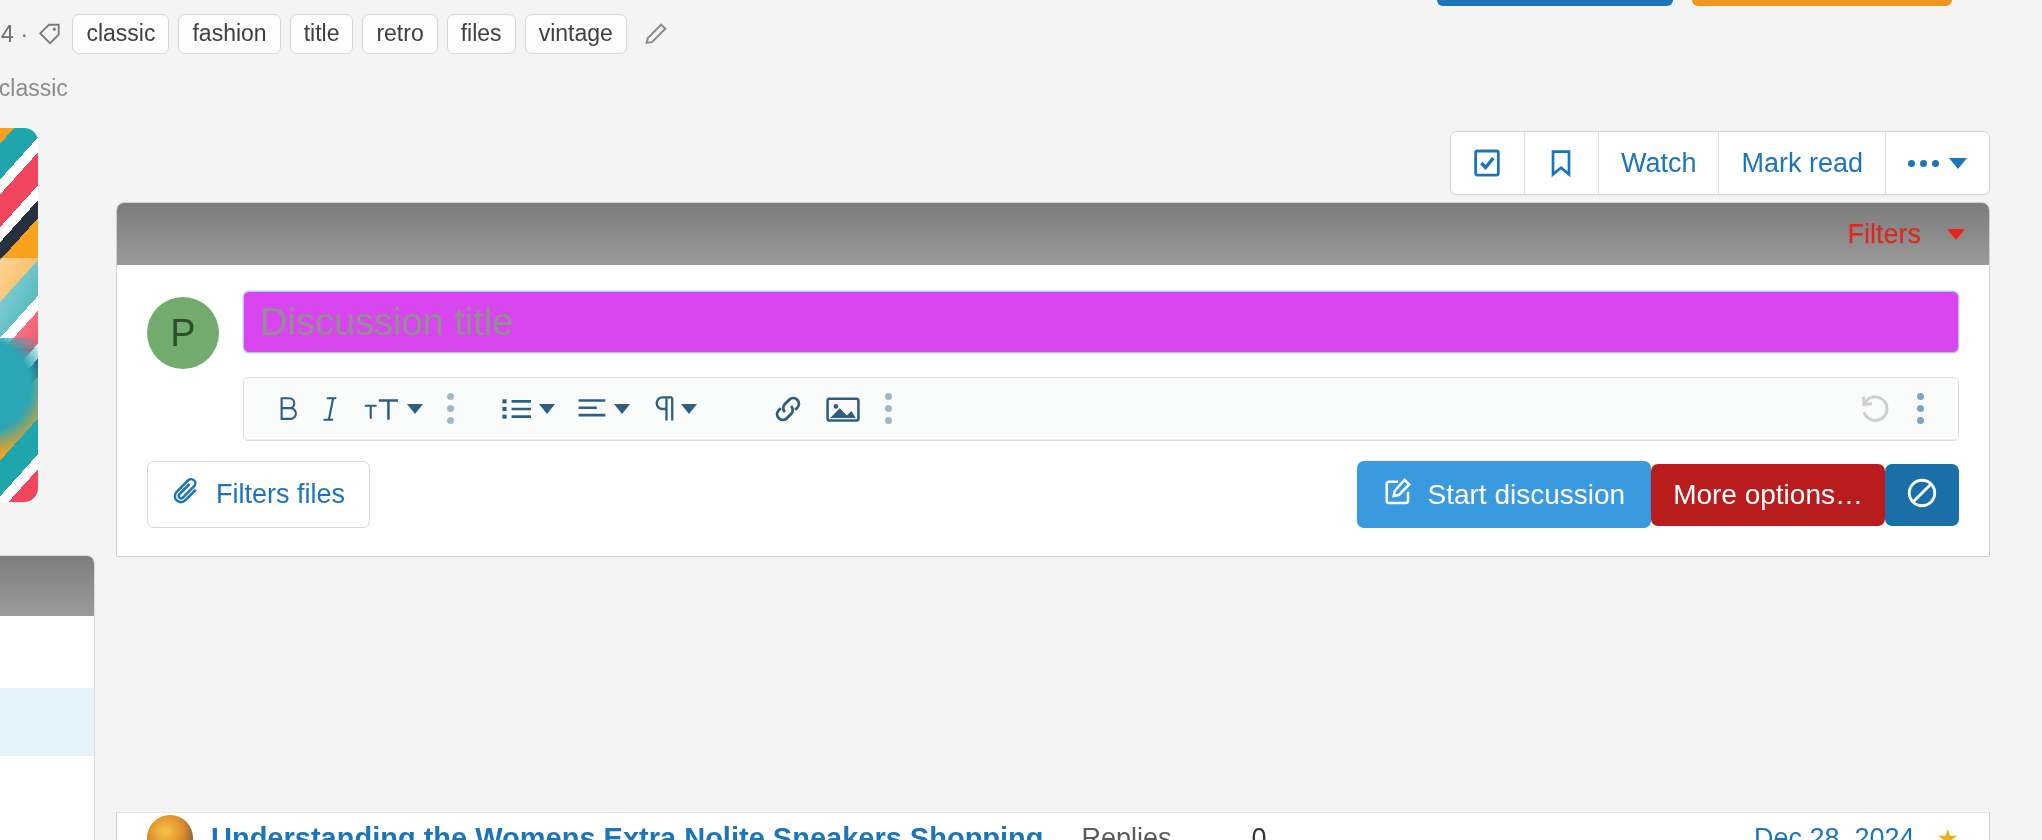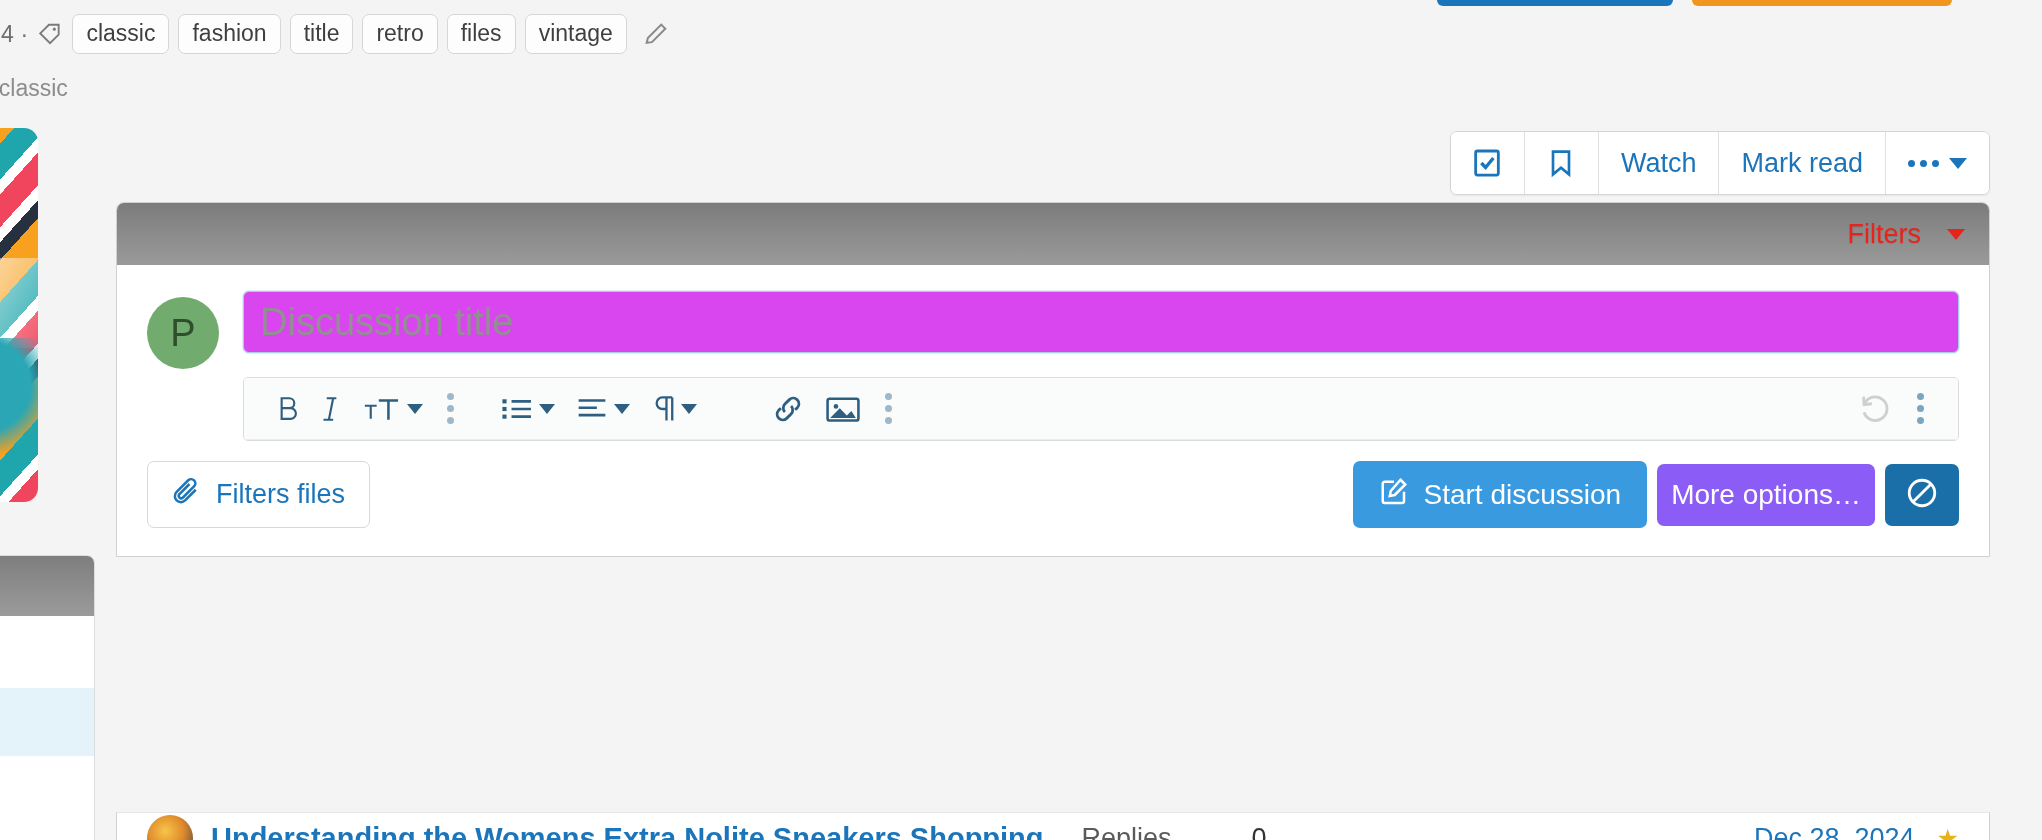--- a/index.html
+++ b/index.html
@@ -164,30 +164,30 @@
   }
 
   #composer-footer {
     display: flex; align-items: center; padding: 20px 30px 28px 30px;
   }
   #attach-files {
     display: flex; align-items: center; gap: 14px;
     background: #fff; border: 1px solid #d8d8d8; border-radius: 7px;
     color: #1b75bb; font-size: 27px; padding: 14px 24px; cursor: pointer;
   }
-  #footer-actions { margin-left: auto; display: flex; align-items: center; gap: 10px; }
+  #footer-actions { margin-left: auto; display: flex; align-items: center; }
   .btn-primary {
     display: flex; align-items: center; gap: 14px;
     background: #3a9ae0; color: #fff; border: none; border-radius: 7px;
     font-size: 28px; padding: 15px 26px; cursor: pointer;
     font-family: "Liberation Sans", sans-serif;
   }
   .btn-dark {
-    background: #8b5cf6; color: #fff; border: none; border-radius: 7px;
-    font-size: 28px; padding: 15px 14px; cursor: pointer;
+    background: #b91c1c; color: #fff; border: none; border-radius: 7px;
+    font-size: 28px; padding: 15px 22px; cursor: pointer;
     font-family: "Liberation Sans", sans-serif;
   }
   .btn-square {
     background: #1b6fa8; color: #fff; border: none; border-radius: 7px;
     width: 74px; height: 62px; display:flex; align-items:center; justify-content:center;
     cursor: pointer;
   }
 
   
   #bottom-row {

